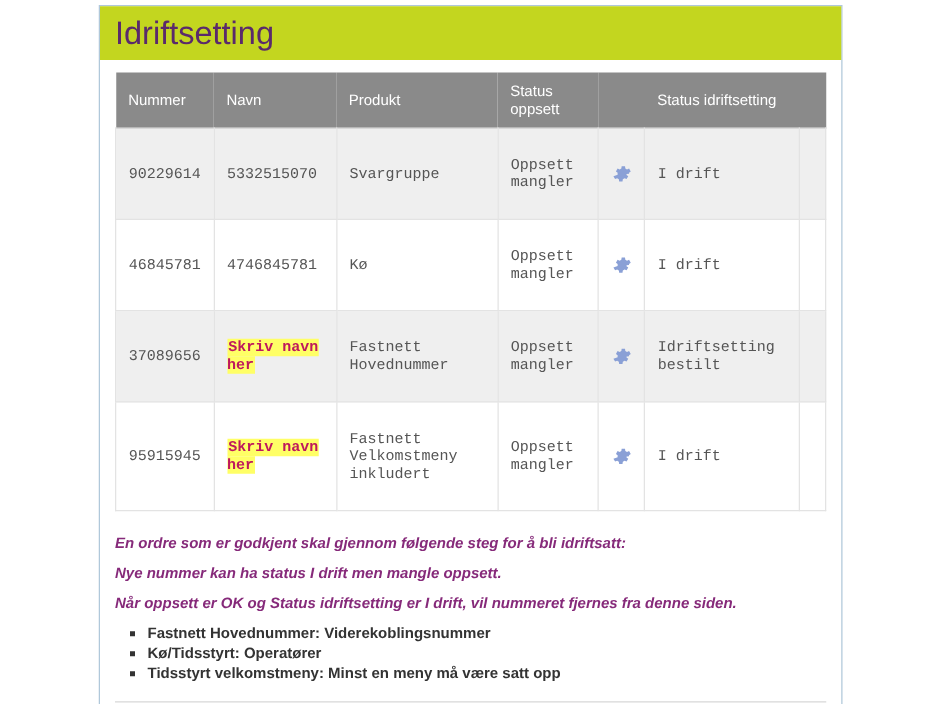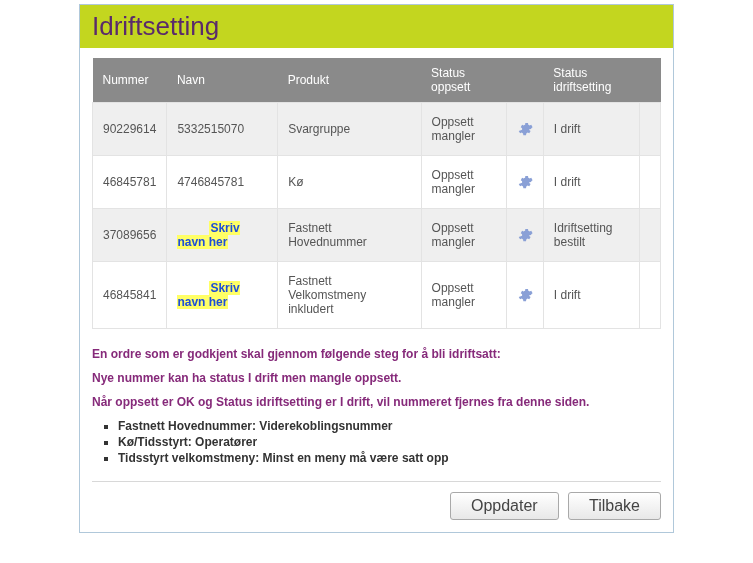--- a/index.html
+++ b/index.html
@@ -32,43 +32,44 @@
   }
   table.data th {
     background: #8a8a8a;
     color: #fff;
     text-align: left;
     font-weight: normal;
     padding: 8px 10px;
     font-size: 12px;
   }
   table.data td {
-    padding: 12px 10px;
+    padding: 22px 10px;
     border: 1px solid #e3e3e3;
     color: #555;
     font-size: 12px;
     vertical-align: middle;
+    font-family: Liberation Mono, monospace;
   }
   table.data tr.row-even td { background: #efefef; }
   table.data tr.row-odd td { background: #fff; }
   .highlight {
     background: #ffff66;
     font-weight: bold;
-    color: #1d4ed8;
+    color: #be185d;
     padding: 0 1px;
-    margin-left: 32px;
   }
   th.col-icon, td.col-icon { width: 28px; text-align: center; padding:6px 4px;}
   th.col-last, td.col-last { width: 18px; }
   .gear-icon svg { width: 16px; height: 16px; display:block; margin:0 auto;}
   .info p {
     color: #862a7a;
     font-weight: bold;
     margin: 10px 0;
     font-size: 12px;
+    font-style: italic;
   }
   .info ol {
     color: #862a7a;
     font-weight: bold;
     margin: 6px 0 12px 0;
     padding-left: 26px;
     font-size: 12px;
   }
   .info ol li { margin: 2px 0; }
   .info ul {
@@ -143,21 +144,21 @@
             <td><span class="highlight">Skriv navn her</span></td>
             <td>Fastnett Hovednummer</td>
             <td>Oppsett mangler</td>
             <td class="col-icon"><span class="gear-icon"><svg viewBox="0 0 24 24">
                   <path fill="#8aa0d6" d="M12 8a4 4 0 100 8 4 4 0 000-8zm9.4 4a7.4 7.4 0 00-.1-1.2l2.1-1.6-2-3.4-2.5 1a7.6 7.6 0 00-2-1.2l-.4-2.6h-4l-.4 2.6a7.6 7.6 0 00-2 1.2l-2.5-1-2 3.4 2.1 1.6a7.4 7.4 0 000 2.4L2.6 15l2 3.4 2.5-1c.6.5 1.3.9 2 1.2l.4 2.6h4l.4-2.6c.7-.3 1.4-.7 2-1.2l2.5 1 2-3.4-2.1-1.6c.1-.4.1-.8.1-1.2z"></path>
                 </svg></span></td>
             <td>Idriftsetting bestilt</td>
             <td class="col-last"></td>
           </tr>
           <tr class="row-odd">
-            <td>46845841</td>
+            <td>95915945</td>
             <td><span class="highlight">Skriv navn her</span></td>
             <td>Fastnett Velkomstmeny inkludert</td>
             <td>Oppsett mangler</td>
             <td class="col-icon"><span class="gear-icon"><svg viewBox="0 0 24 24">
                   <path fill="#8aa0d6" d="M12 8a4 4 0 100 8 4 4 0 000-8zm9.4 4a7.4 7.4 0 00-.1-1.2l2.1-1.6-2-3.4-2.5 1a7.6 7.6 0 00-2-1.2l-.4-2.6h-4l-.4 2.6a7.6 7.6 0 00-2 1.2l-2.5-1-2 3.4 2.1 1.6a7.4 7.4 0 000 2.4L2.6 15l2 3.4 2.5-1c.6.5 1.3.9 2 1.2l.4 2.6h4l.4-2.6c.7-.3 1.4-.7 2-1.2l2.5 1 2-3.4-2.1-1.6c.1-.4.1-.8.1-1.2z"></path>
                 </svg></span></td>
             <td>I drift</td>
             <td class="col-last"></td>
           </tr>
         </tbody>

